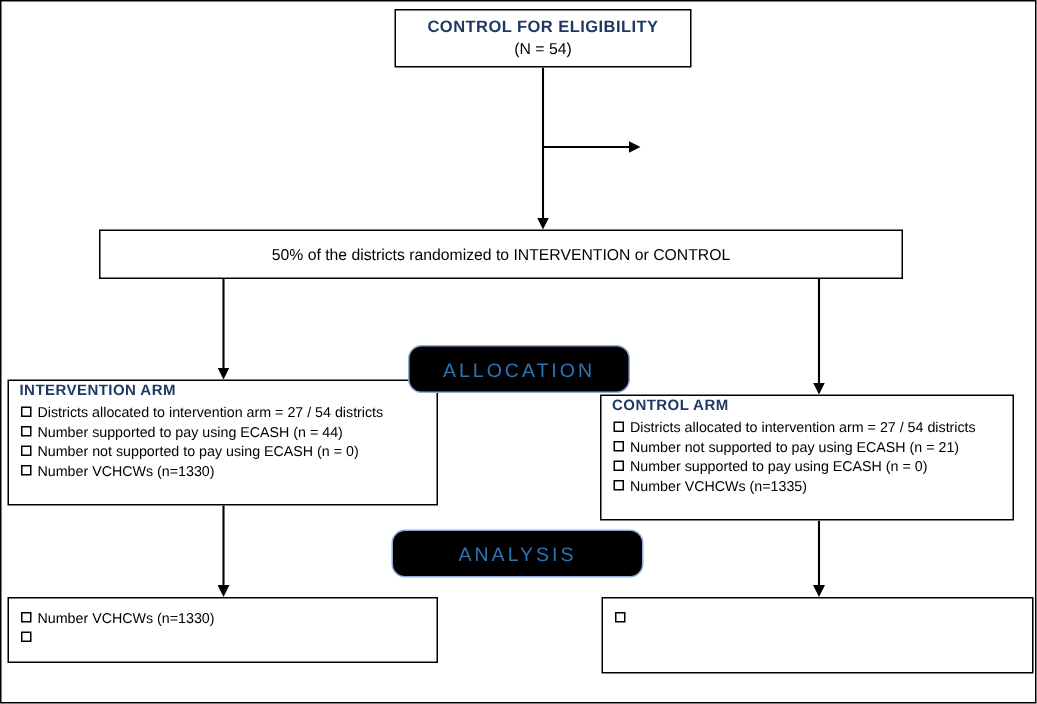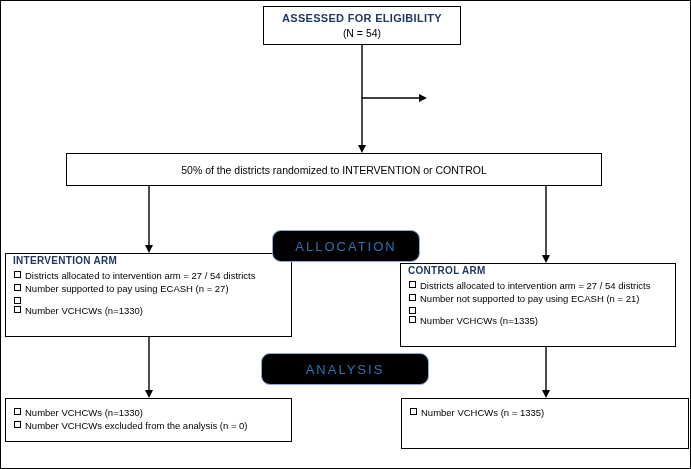--- a/index.html
+++ b/index.html
@@ -108,86 +108,86 @@
     </defs>
     <line x1="361" y1="44" x2="361" y2="145" stroke="#000" stroke-width="1.4" marker-end="url(#ah)"></line>
     <line x1="361" y1="97" x2="419" y2="97" stroke="#000" stroke-width="1.4" marker-end="url(#ah)"></line>
     <line x1="148" y1="185" x2="148" y2="245" stroke="#000" stroke-width="1.4" marker-end="url(#ah)"></line>
     <line x1="545" y1="185" x2="545" y2="255" stroke="#000" stroke-width="1.4" marker-end="url(#ah)"></line>
     <line x1="148" y1="336" x2="148" y2="390" stroke="#000" stroke-width="1.4" marker-end="url(#ah)"></line>
     <line x1="545" y1="346" x2="545" y2="390" stroke="#000" stroke-width="1.4" marker-end="url(#ah)"></line>
   </svg>
 
   <div class="box center" style="left:262px;top:5px;width:198px;height:39px;">
-    <div class="box-title">ASSESSED FOR ELIGIBILITY</div>
+    <div class="box-title">CONTROL FOR ELIGIBILITY</div>
     <div class="box-sub">(N = 54)</div>
   </div>
 
 
   <div class="box center" style="left:65px;top:152px;width:536px;height:33px;">
     <div>50% of the districts randomized to INTERVENTION or CONTROL</div>
   </div>
 
   <div class="stage" style="left:271px;top:229px;width:148px;height:32px;">
     <span>ALLOCATION</span>
   </div>
 
   <div class="box arm" style="left:4px;top:252px;width:287px;height:84px;">
     <div class="arm-title">INTERVENTION ARM</div>
     <div class="item">
       <span class="cb"></span>
       <span>Districts allocated to intervention arm = 27 / 54 districts</span>
     </div>
     <div class="item">
       <span class="cb"></span>
-      <span>Number supported to pay using ECASH (n = 27)</span>
+      <span>Number supported to pay using ECASH (n = 44)</span>
     </div>
     <div class="item">
       <span class="cb"></span>
+      <span>Number not supported to pay using ECASH (n = 0)</span>
     </div>
     <div class="item">
       <span class="cb"></span>
       <span>Number VCHCWs (n=1330)</span>
     </div>
   </div>
 
   <div class="box arm" style="left:399px;top:262px;width:276px;height:84px;">
     <div class="arm-title">CONTROL ARM</div>
     <div class="item">
       <span class="cb"></span>
       <span>Districts allocated to intervention arm = 27 / 54 districts</span>
     </div>
     <div class="item">
       <span class="cb"></span>
       <span>Number not supported to pay using ECASH (n = 21)</span>
     </div>
     <div class="item">
       <span class="cb"></span>
+      <span>Number supported to pay using ECASH (n = 0)</span>
     </div>
     <div class="item">
       <span class="cb"></span>
       <span>Number VCHCWs (n=1335)</span>
     </div>
   </div>
 
   <div class="stage" style="left:260px;top:352px;width:168px;height:32px;">
     <span>ANALYSIS</span>
   </div>
 
   <div class="box plain-list" style="left:4px;top:397px;width:287px;height:44px;">
     <div class="item">
       <span class="cb"></span>
       <span>Number VCHCWs (n=1330)</span>
     </div>
     <div class="item">
       <span class="cb"></span>
-      <span>Number VCHCWs excluded from the analysis (n = 0)</span>
     </div>
   </div>
 
   <div class="box plain-list" style="left:400px;top:397px;width:288px;height:51px;">
     <div class="item">
       <span class="cb"></span>
-      <span>Number VCHCWs (n = 1335)</span>
     </div>
   </div>
 
 </div>
 
 </body></html>

